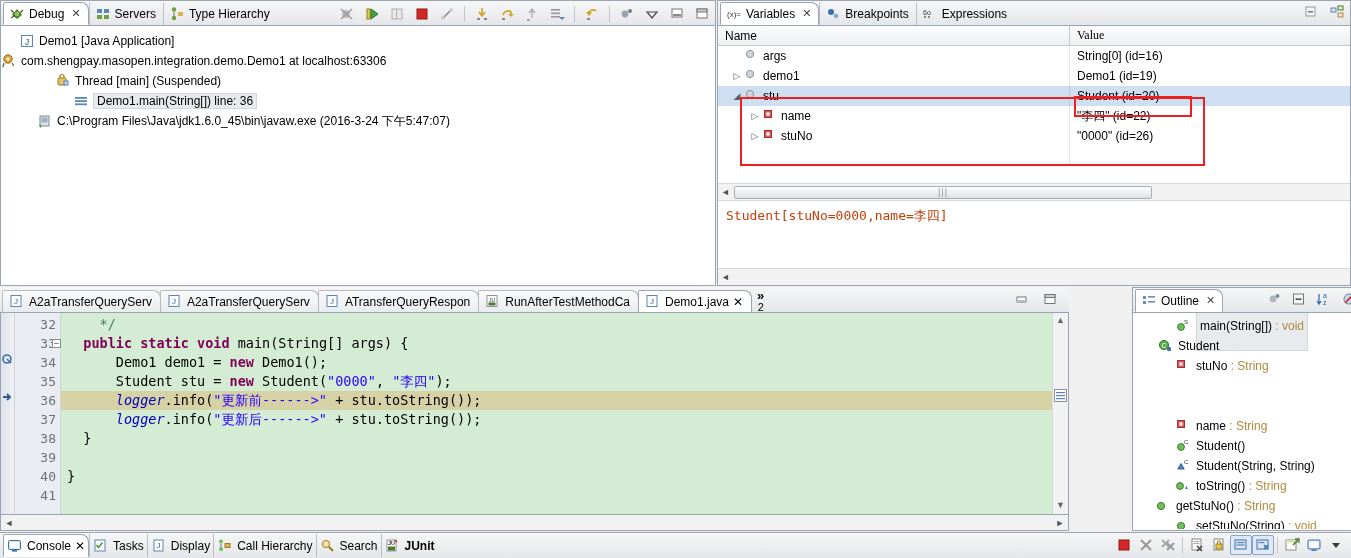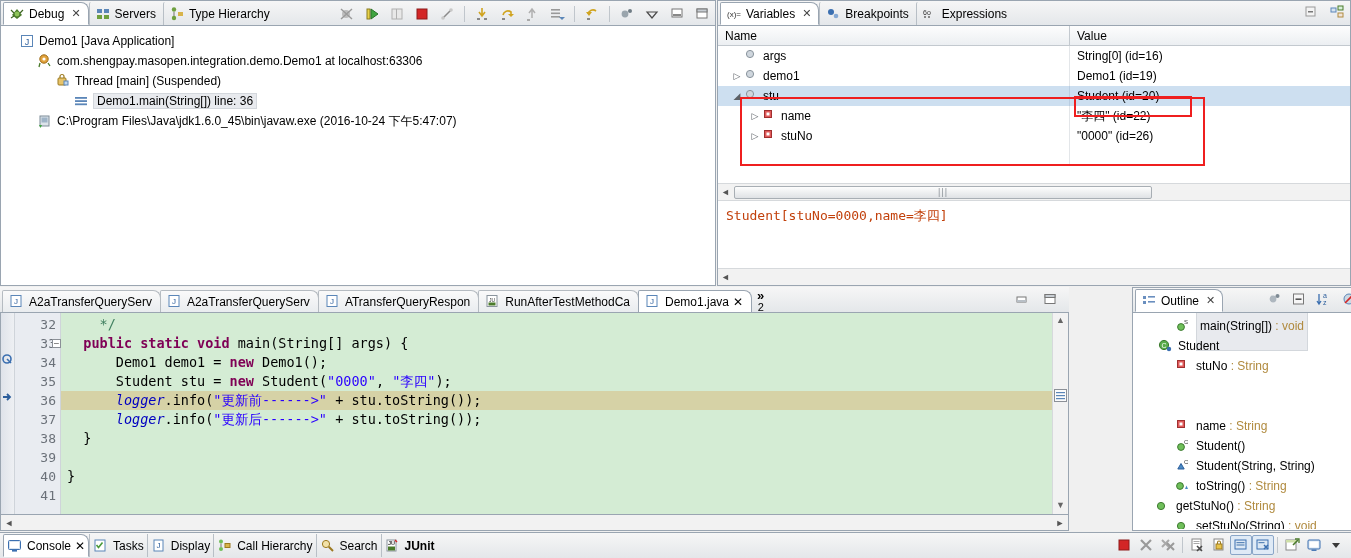--- a/index.html
+++ b/index.html
@@ -72,21 +72,21 @@
 
   
   #vars-view { left: 717px; top: 0; width: 634px; height: 286px; }
   .vhead {
     display: flex; height: 20px; align-items: center;
     background: linear-gradient(#fdfdfd, #eceff2);
     border-bottom: 1px solid #c3c9cf;
     font-size: 12px;
   }
   .vhead .col1 { width: 352px; padding-left: 7px; border-right: 1px solid #c3c9cf; height: 100%; display:flex; align-items:center;}
-  .vhead .col2 { flex: 1; padding-left: 7px; }
+  .vhead .col2 { flex: 1; padding-left: 7px; font-family: Liberation Serif, serif; }
   .vrow { display: flex; height: 20px; align-items: center; font-size: 12px; position: relative; }
   .vrow .c1 { width: 352px; display: flex; align-items: center; height: 100%; border-right: 1px solid #e3e6e9; }
   .vrow .c2 { flex: 1; padding-left: 7px; height:100%; display:flex; align-items:center; }
   .vrow.selected { background: #cddff0; }
   .vrow.selected .c1 { border-right-color: #b9cde2; }
   .vrow .arrow { width: 14px; text-align: center; color: #5c6066; font-size: 9px; }
   .vrow .nm { margin-left: 3px; }
   .indent1 { padding-left: 12px; }
   .indent2 { padding-left: 30px; }
 
@@ -313,21 +313,21 @@
       <div class="trow" style="padding-left:18px">
         <span class="ic">
             <svg width="16" height="16" viewBox="0 0 16 16">
               <rect x="2.5" y="2.5" width="11" height="11" fill="#fff" stroke="#5b86b8"></rect>
               <text x="8" y="11.5" font-size="9" text-anchor="middle" fill="#2b5d9b" font-family="Liberation Sans">J</text>
             </svg>
           </span>
         <span class="lbl">Demo1 [Java Application]</span>
       </div>
 
-      <div class="trow" style="padding-left:36px">
+      <div class="trow" style="">
         <span class="ic">
             <svg width="16" height="16" viewBox="0 0 16 16">
               <circle cx="7" cy="6" r="4.2" fill="#e2a33c" stroke="#9c6a18"></circle>
               <circle cx="7" cy="6" r="1.6" fill="#fff"></circle>
               <path d="M3 10 L2 14 M11 10 L13 13" stroke="#4a7a2a" stroke-width="1.3"></path>
             </svg>
           </span>
         <span class="lbl">com.shengpay.masopen.integration.demo.Demo1 at localhost:63306</span>
       </div>
 
@@ -354,21 +354,21 @@
       </div>
 
       <div class="trow" style="padding-left:36px">
         <span class="ic">
             <svg width="16" height="16" viewBox="0 0 16 16">
               <rect x="3" y="3" width="9" height="10" fill="#dde4ea" stroke="#7d8b97"></rect>
               <rect x="4.5" y="4.5" width="6" height="5" fill="#9fb4c7"></rect>
               <path d="M2 12 L5 12 L3.5 15 Z" fill="#3fa43f"></path>
             </svg>
           </span>
-        <span class="lbl">C:\Program Files\Java\jdk1.6.0_45\bin\javaw.exe (2016-10-24 下午5:47:07)</span>
+        <span class="lbl">C:\Program Files\Java\jdk1.6.0_45\bin\javaw.exe (2016-3-24 下午5:47:07)</span>
       </div>
     </div>
   </div>
 
   <div class="panel" id="vars-view">
     <div class="tabbar">
       <div class="tab active">
         <span class="ic">
             <svg width="16" height="16" viewBox="0 0 16 16">
               <text x="1" y="11" font-size="8" fill="#333" font-family="Liberation Sans">(x)=</text>

